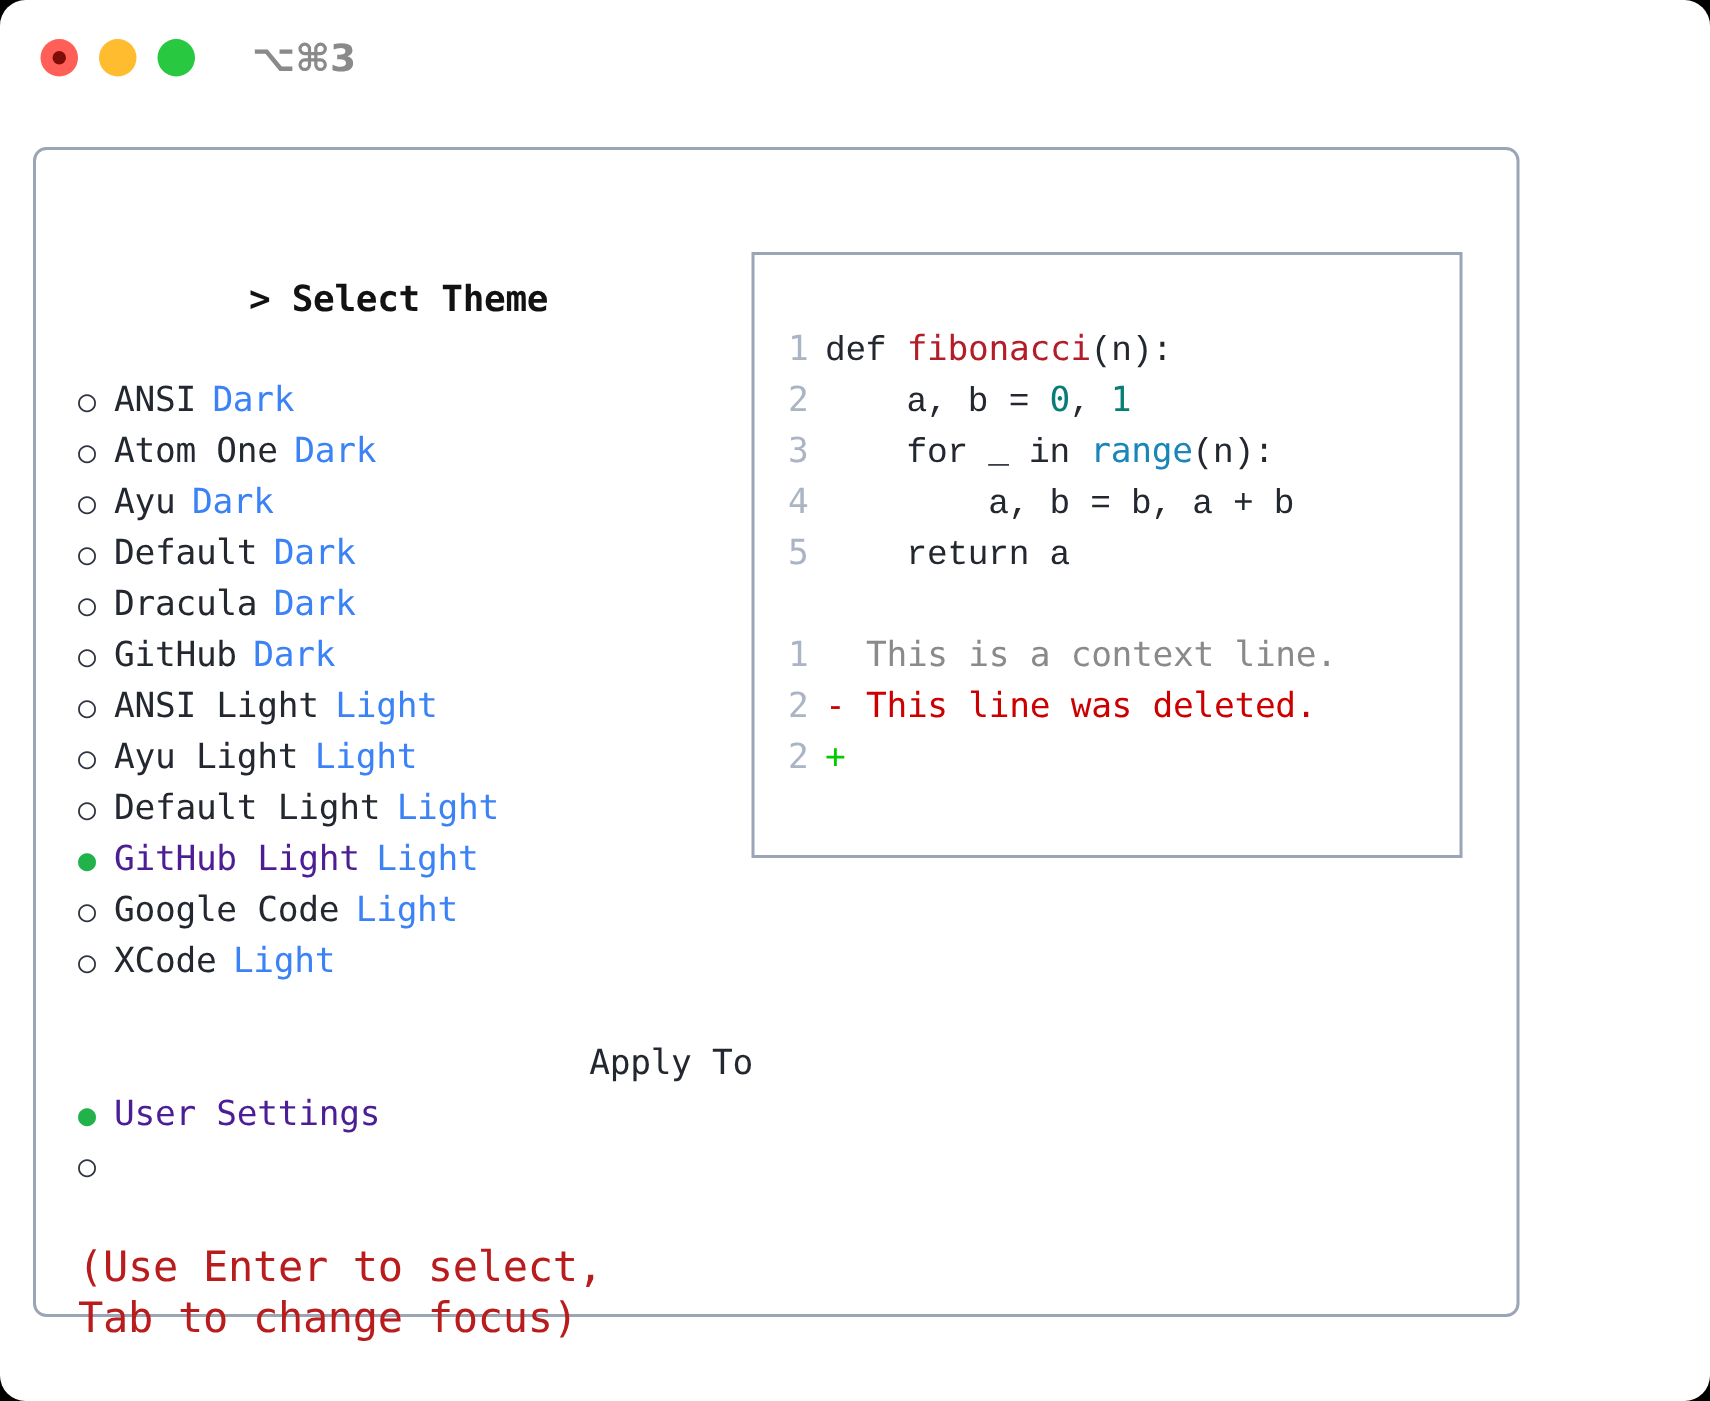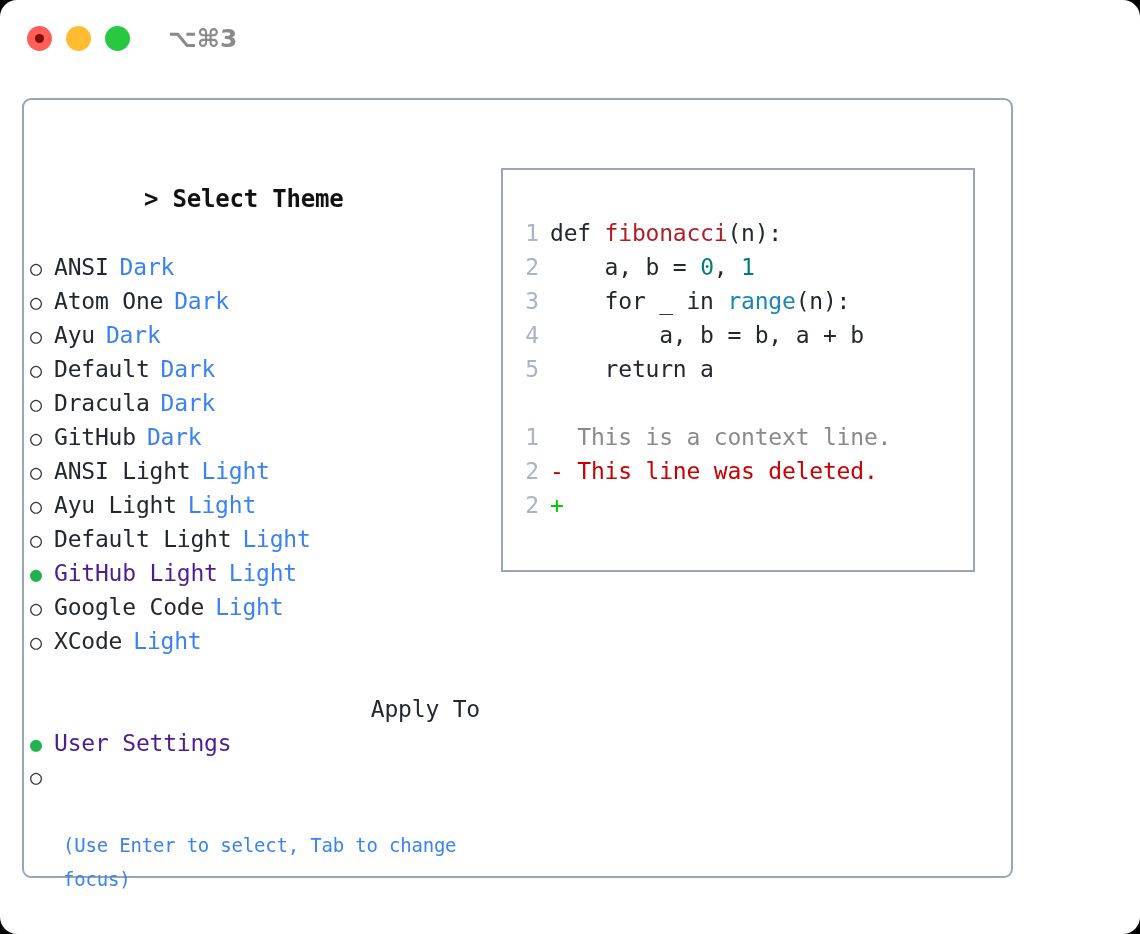--- a/index.html
+++ b/index.html
@@ -76,21 +76,21 @@
     height: 780px;
     border: 2px solid #9aa5b5;
     border-radius: 9px;
     box-sizing: border-box;
     background: #ffffff;
   }
 
   
   .left-col {
     position: absolute;
-    left: 6px; top: 48px;
+    left: 28px; top: 48px;
     width: 450px;
   }
   .section-head {
     font-size: 24px;
     font-weight: 700;
     color: #121212;
     line-height: 34px;
     white-space: pre;
     letter-spacing: -0.2px;
   }
@@ -126,26 +126,25 @@
     color: #23272f;
     line-height: 34px;
     padding-left: 26px;
     white-space: pre;
     letter-spacing: -0.2px;
     text-align: right;
   }
 
   .hint {
     margin-top: 34px;
-    font-size: 19px;
-    line-height: 34px;
-    color: #3b82f6;
+    font-size: 28px;
+    line-height: 34px;
+    color: #b91c1c;
     letter-spacing: -0.2px;
     width: 410px;
-    margin-left: 33px;
   }
 
   
   .right-col {
     position: absolute;
     left: 477px; top: 48px;
     width: 500px;
   }
   .preview-head {
     font-size: 24px;
@@ -173,21 +172,21 @@
     white-space: pre;
     letter-spacing: -0.2px;
   }
   .ln {
     width: 22px;
     flex: 0 0 22px;
     text-align: right;
     color: #aab4c4;
     margin-right: 11px;
   }
-  .code-txt { color: #23272f; }
+  .code-txt { color: #23272f; font-family: Liberation Mono, monospace; }
   .tok-fn    { color: #b31d28; }
   .tok-num   { color: #077d77; }
   .tok-call  { color: #1a85b8; }
   .diff-gap  { height: 34px; }
   .diff-ctx  { color: #8a8a8a; }
   .diff-del  { color: #cc0000; }
   .diff-add  { color: #00cc00; }
 </style>
 </head>
 <body>

